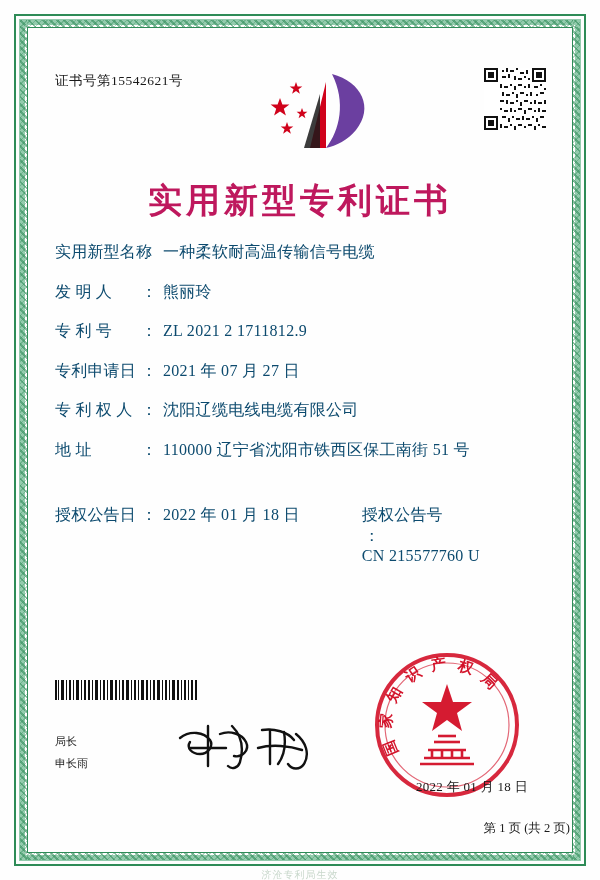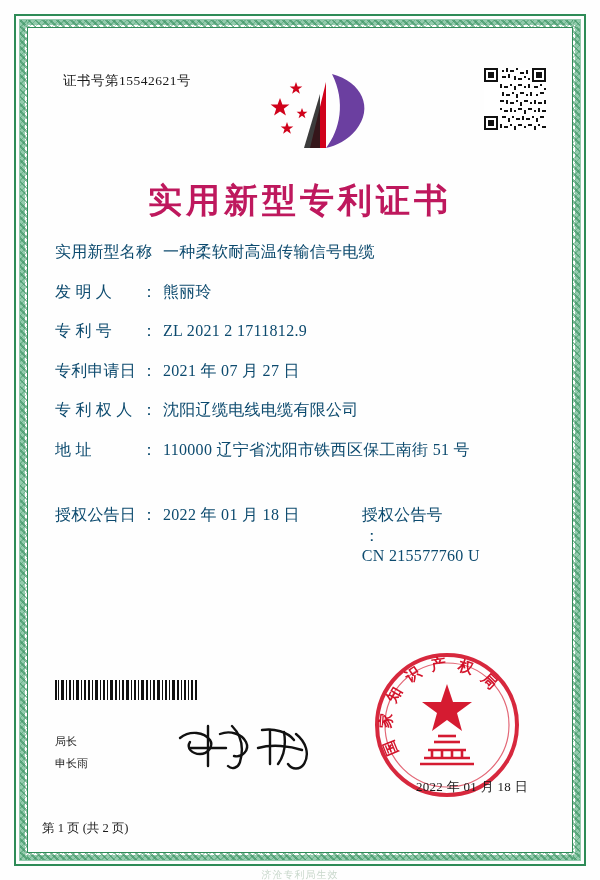--- a/index.html
+++ b/index.html
@@ -83,21 +83,20 @@
 
   
   .cert-no {
     position: absolute;
     left: 25px;
     top: 42px;
     font-size: 13.5px;
     color: #1a1a1a;
     letter-spacing: 0.5px;
     white-space: nowrap;
-    margin-left: 8px;
   }
   .logo {
     position: absolute;
     left: 240px;
     top: 38px;
     width: 110px;
     height: 85px;
   }
   .qr {
     position: absolute;
@@ -208,21 +207,21 @@
     top: 688px;
     width: 160px;
     height: 60px;
   }
 
   .page-no {
     position: absolute;
     left: 12px;
     right: 0;
     top: 790px;
-    text-align: left;
+    text-align: right;
     font-size: 12.5px;
     color: #1a1a1a;
   }
   .footer-faint {
     position: absolute;
     left: 0;
     right: 0;
     bottom: -2px;
     text-align: center;
     font-size: 10px;

